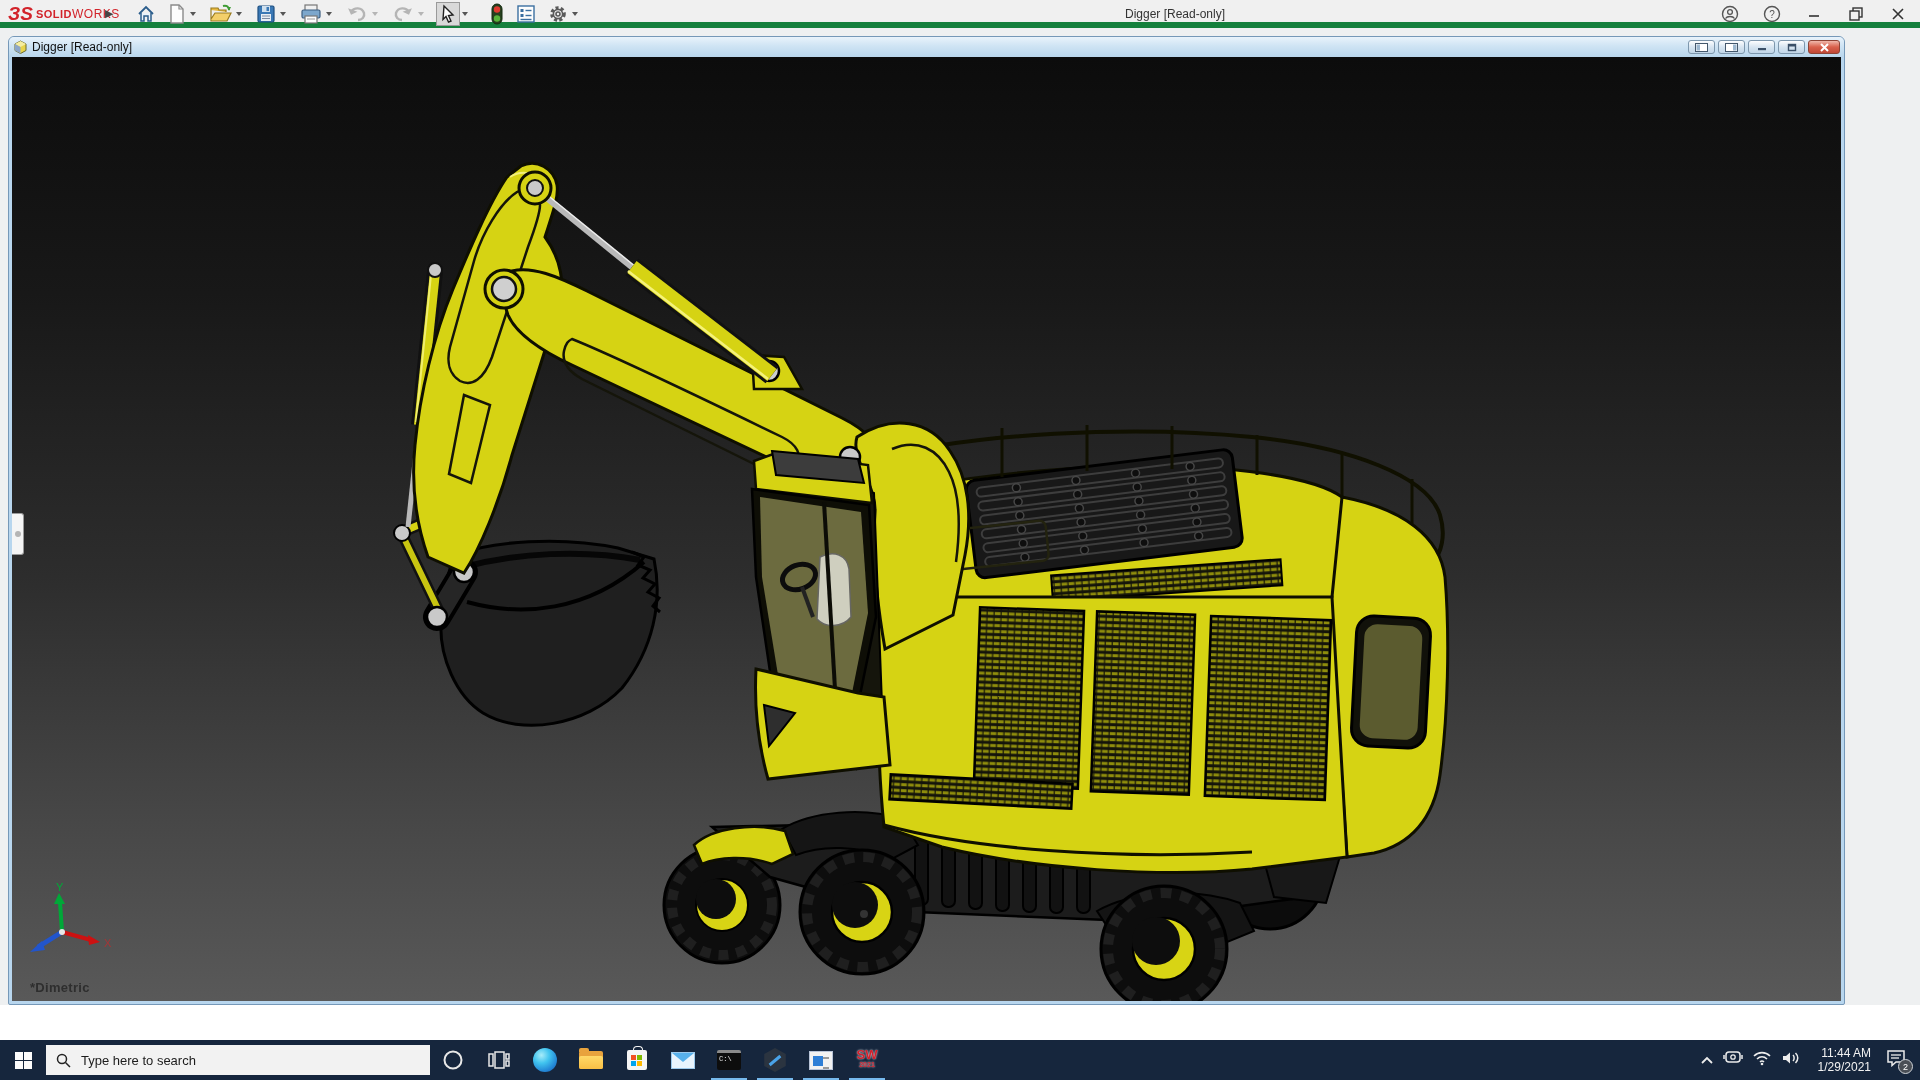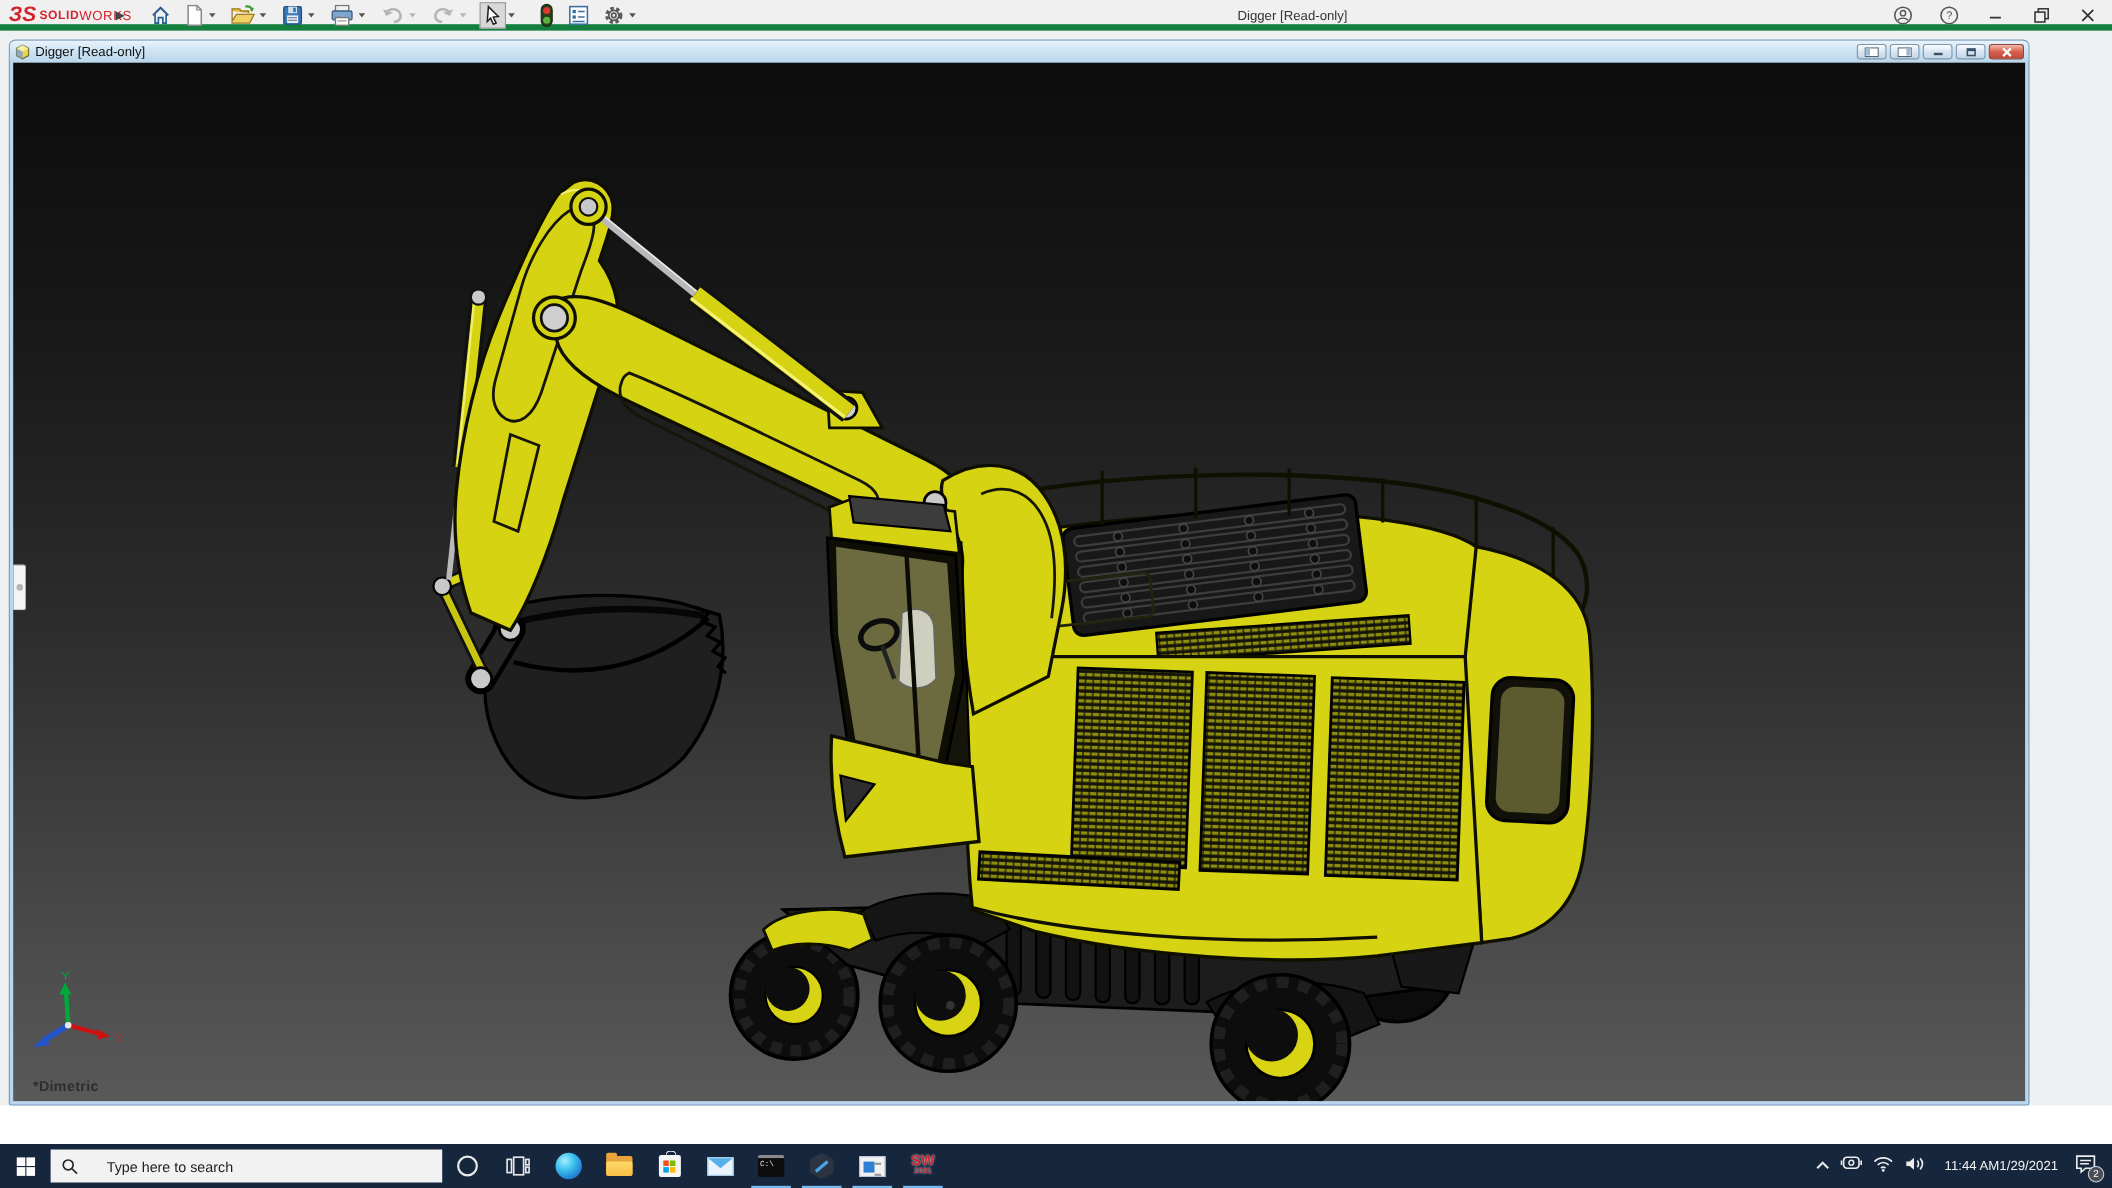--- a/index.html
+++ b/index.html
@@ -57,25 +57,25 @@
               border:1px solid #9a9a9a; border-left:none; border-radius:0 3px 3px 0;
               display:flex; align-items:center; justify-content:center; }
   .side-tab .dot { width:6px; height:6px; border-radius:50%; background:#b5b5b5; }
 
   
   .taskbar { position:absolute; left:0; top:1040px; width:1920px; height:40px;
              background:#16263d; display:flex; align-items:center; }
   .tk-slot { width:46px; height:40px; display:flex; align-items:center; justify-content:center;
              position:relative; }
   .tk-slot .ind { position:absolute; bottom:0; left:5px; right:5px; height:2px; background:#76b9ed; }
-  .search { width:356px; height:30px; background:#f2f2f2; display:flex; align-items:center;
-            padding:0 10px; gap:26px; }
+  .search { width:384px; height:30px; background:#f2f2f2; display:flex; align-items:center;
+            padding:0 10px; gap:10px; }
   .search span { font-size:13px; color:#1c1c1c; }
   .tray { margin-left:auto; display:flex; align-items:center; gap:9px; padding-right:6px; height:40px; }
-  .clock { display:flex; flex-direction:row; align-items:flex-end; color:#f2f2f2;
+  .clock { display:flex; flex-direction:column; align-items:flex-end; color:#f2f2f2;
            font-size:12px; line-height:14px; margin:0 6px 0 8px; }
   .badge { position:absolute; right:-7px; bottom:-3px; width:15px; height:15px; border-radius:50%;
            background:#4a4f56; border:1px solid #cfd3d8; color:#fff; font-size:9px;
            display:flex; align-items:center; justify-content:center; }
   .ac-wrap { position:relative; margin-right:8px; }
 
   .cmd-ic { width:24px; height:20px; background:#0d0d0d; border-top:3px solid #8a8a8a;
             border-radius:2px; color:#e8e8e8; font-family:"Liberation Mono",monospace;
             font-size:7px; padding:2px 2px; }
   .hex-ic { width:24px; height:24px; background:#2b3440; clip-path:polygon(50% 0,95% 25%,95% 75%,50% 100%,5% 75%,5% 25%); position:relative; }

